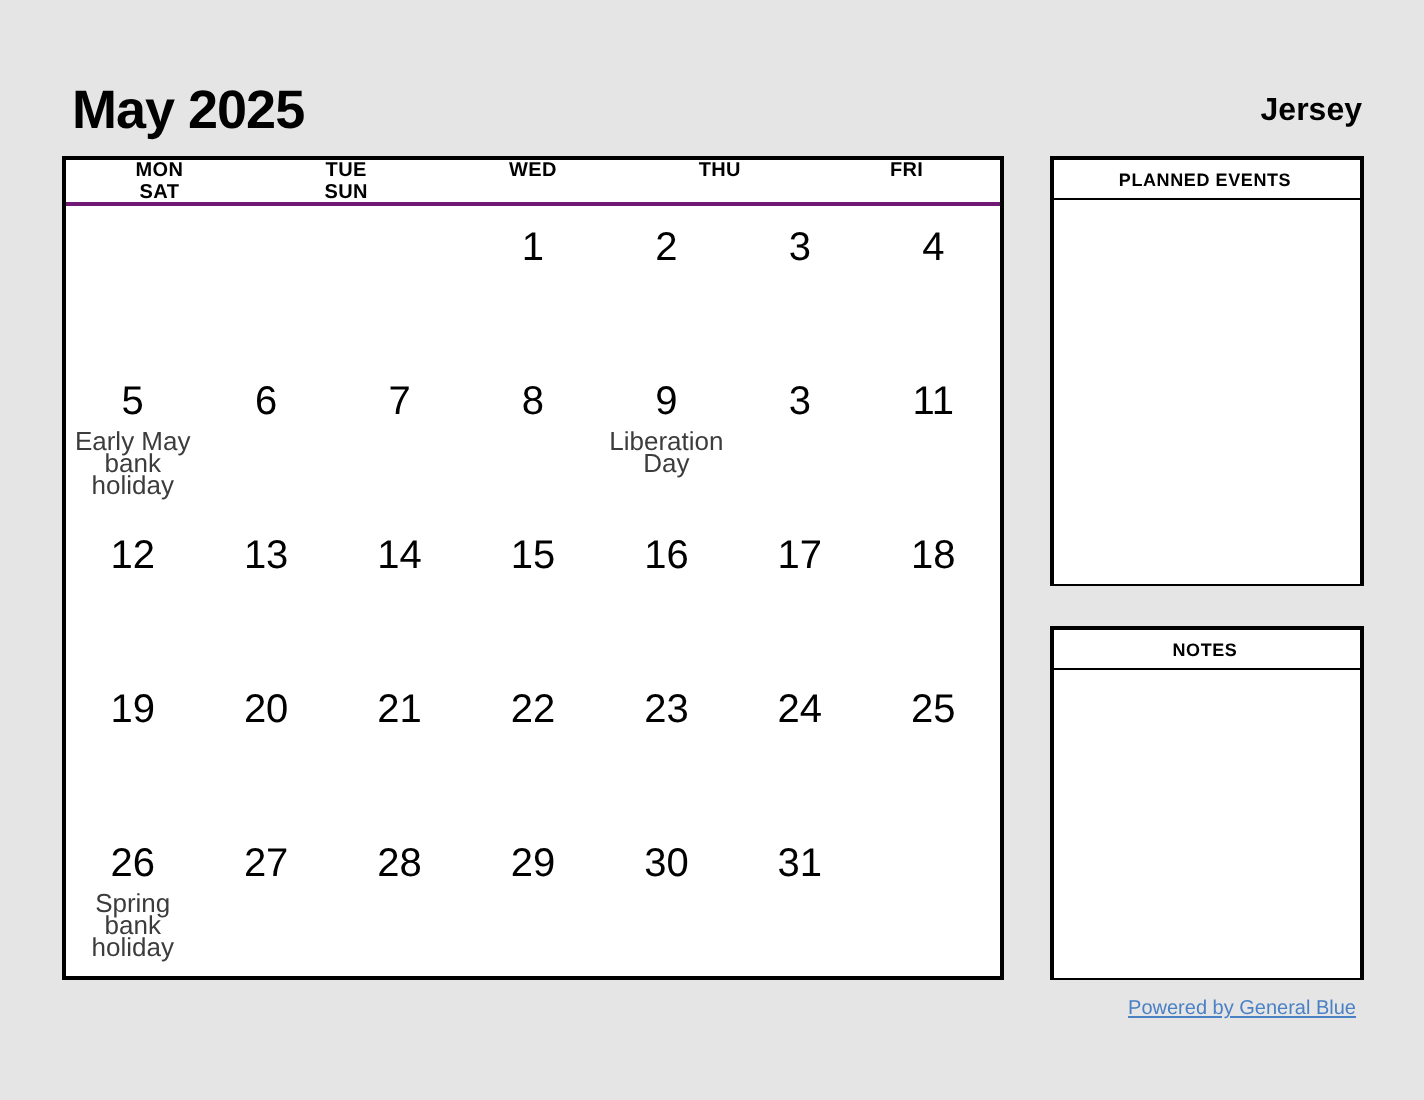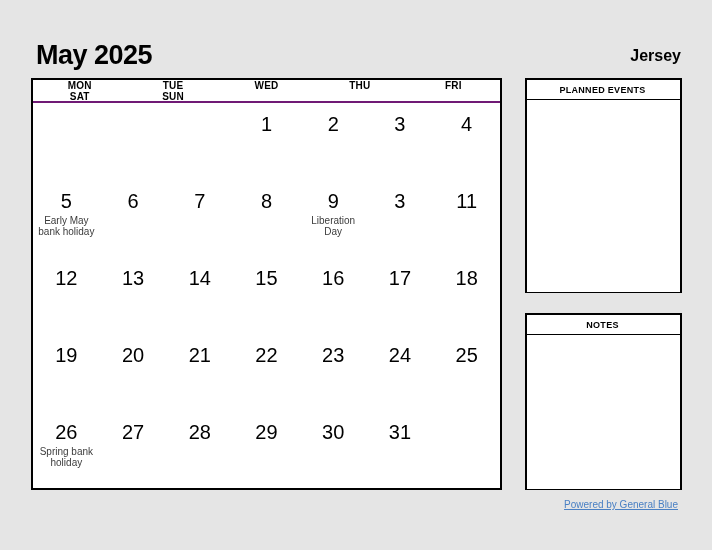--- a/index.html
+++ b/index.html
@@ -72,21 +72,21 @@
     box-sizing: border-box;
     overflow: hidden;
   }
   .day-number {
     font-size: 20px;
     font-weight: 400;
     line-height: 21px;
     color: #000000;
   }
   .holiday {
-    font-size: 10px;
+    font-size: 13px;
     line-height: 11px;
     margin-top: 3px;
     padding: 0 3px;
     color: #3c3c3c;
   }
   .sidebar {
     position: absolute;
     left: 525px;
     top: 78px;
     width: 157px;

